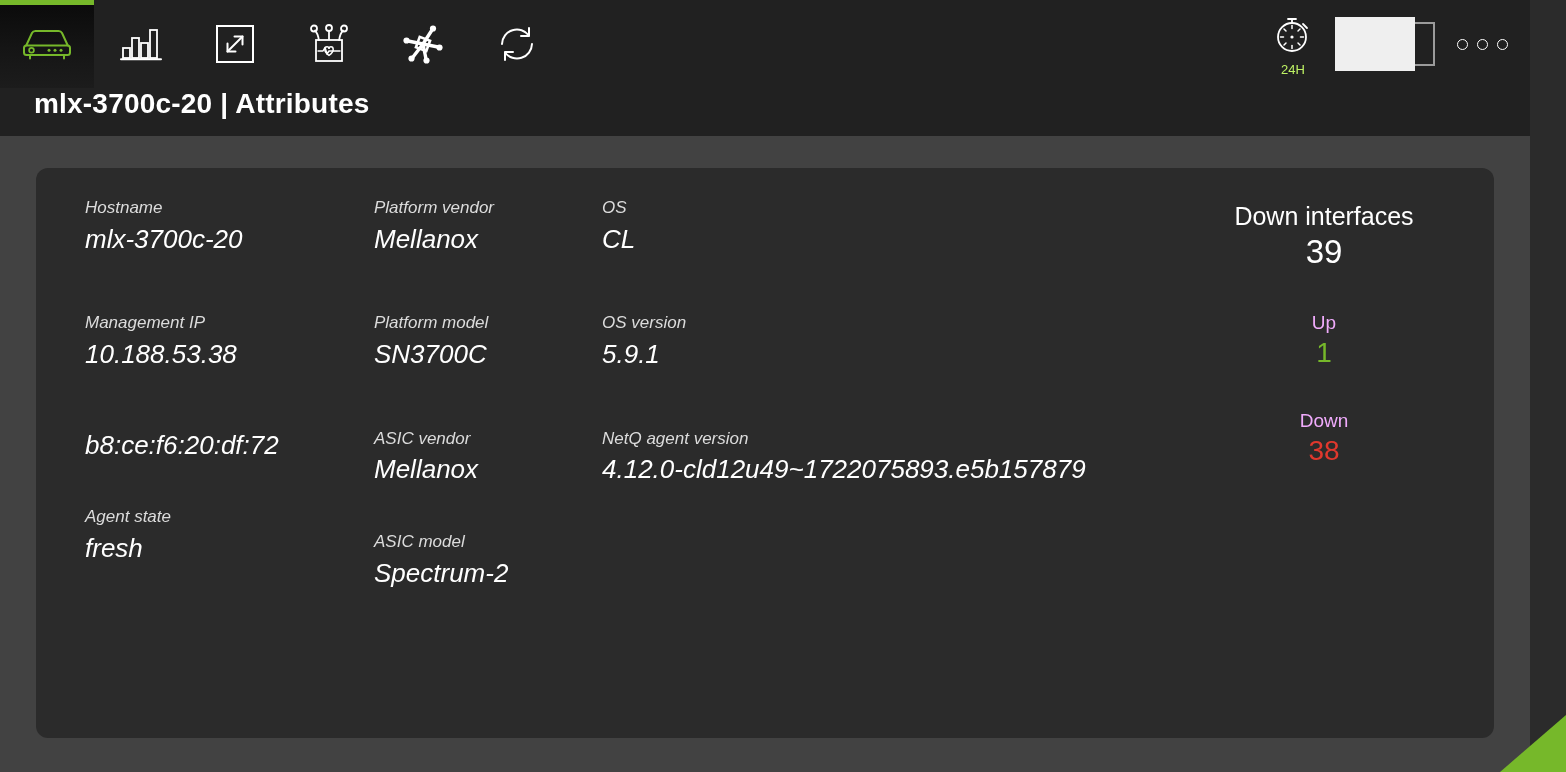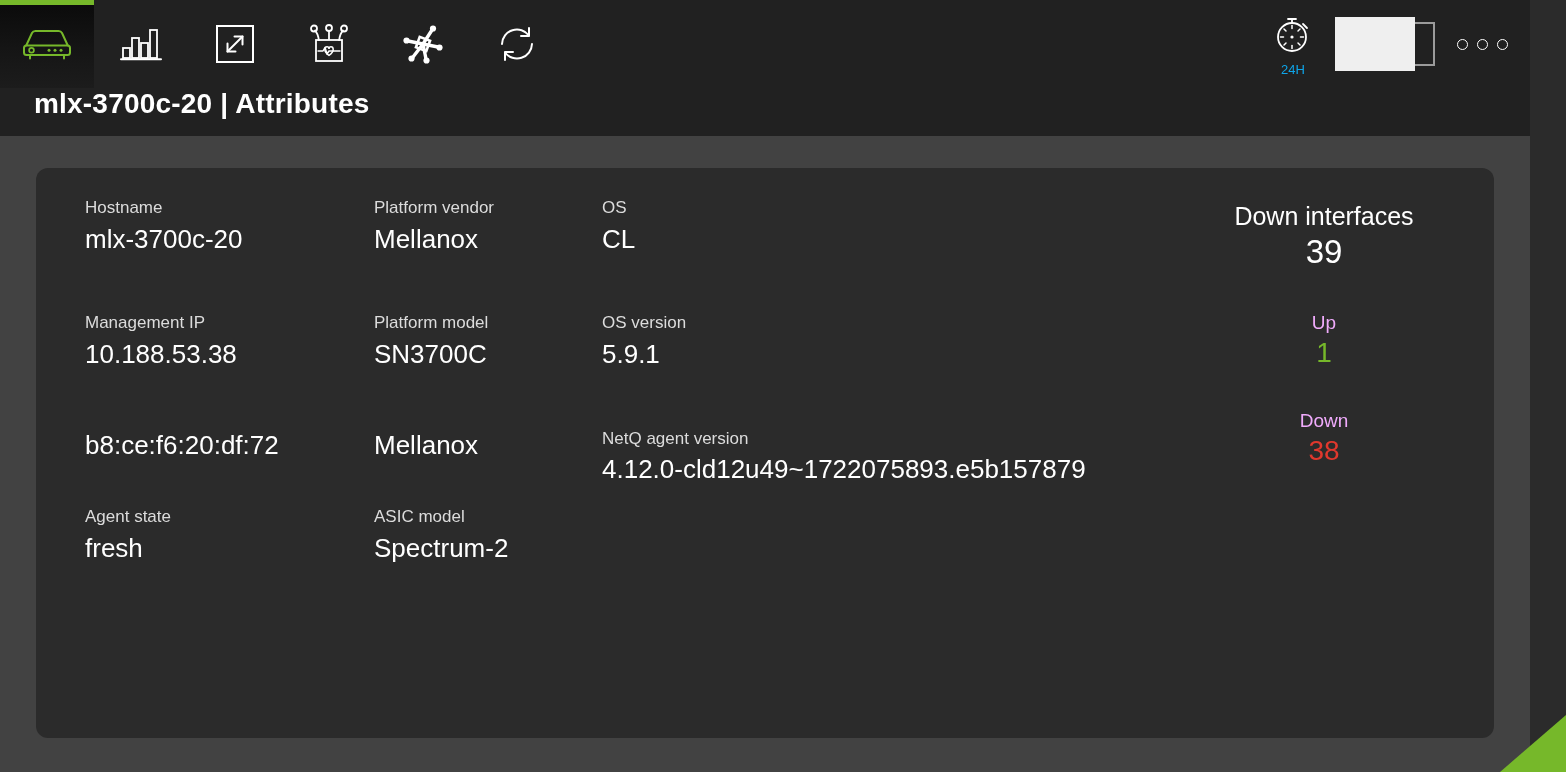--- a/index.html
+++ b/index.html
@@ -98,21 +98,21 @@
     display: flex;
     flex-direction: column;
     align-items: center;
     justify-content: center;
     width: 56px;
     margin-right: 14px;
     cursor: pointer;
   }
   .time-range-label {
     font-size: 13px;
-    color: #0ea5e9;
+    color: #bef264;
     margin-top: 2px;
     line-height: 1;
   }
 
   .blank-widget {
     position: relative;
     width: 102px;
     height: 54px;
     margin-right: 20px;
     cursor: pointer;
@@ -170,20 +170,21 @@
     overflow: hidden;
   }
 
   .card-inner {
     position: absolute;
     left: 49px;
     top: 29px;
     right: 0;
     bottom: 0;
     display: flex;
+    font-style: italic;
   }
 
   .attr-col { position: relative; }
   .col-1 { width: 289px; }
   .col-2 { width: 228px; }
   .col-3 { width: 620px; }
 
   .attr {
     margin-bottom: 26px;
   }
@@ -450,20 +451,21 @@
           <div class="spacer-30"></div>
 
           <div class="attr">
             <div class="attr-label">Platform model</div>
             <div class="attr-value">SN3700C</div>
           </div>
 
           <div class="spacer-30"></div>
 
           <div class="attr">
+            <div class="attr-label">ASIC vendor</div>
             <div class="attr-value">Mellanox</div>
           </div>
 
           <div class="spacer-18"></div>
 
           <div class="attr">
             <div class="attr-label">ASIC model</div>
             <div class="attr-value">Spectrum-2</div>
           </div>
 

